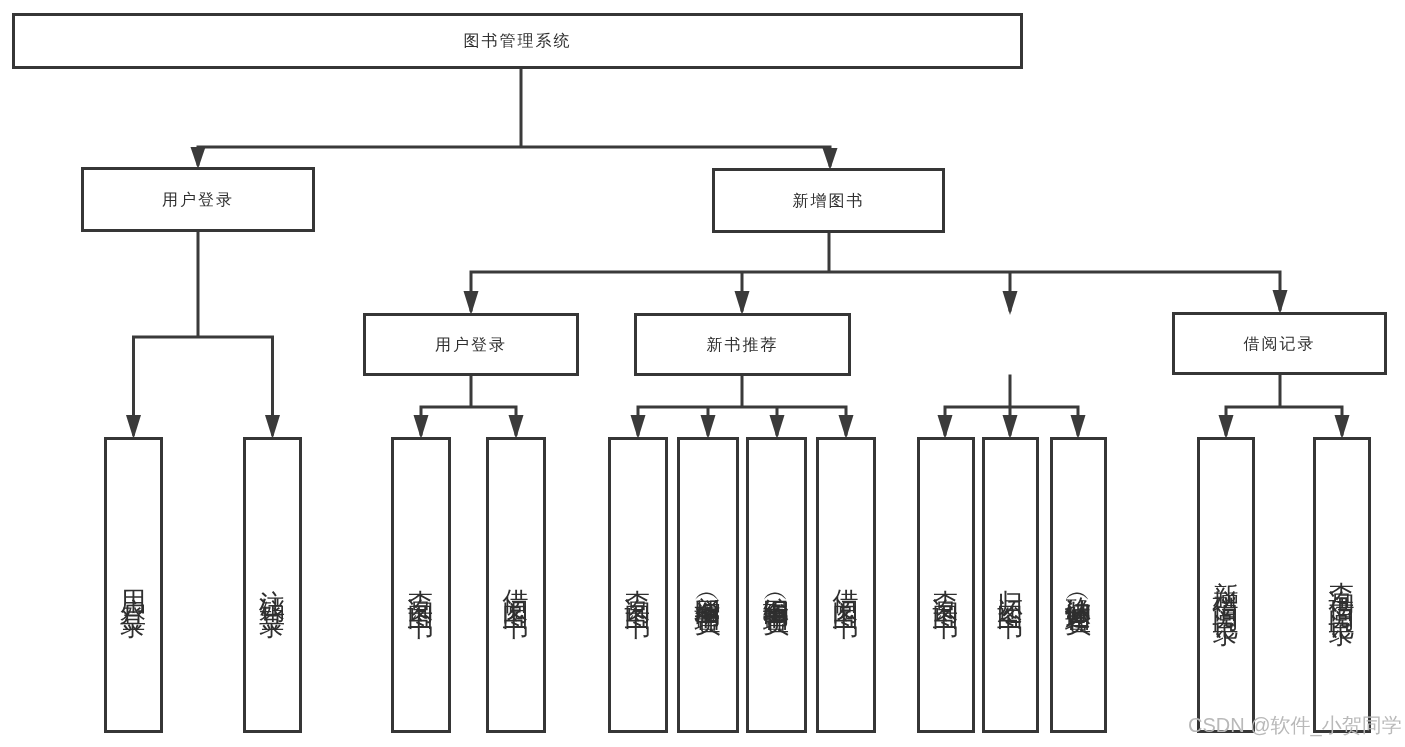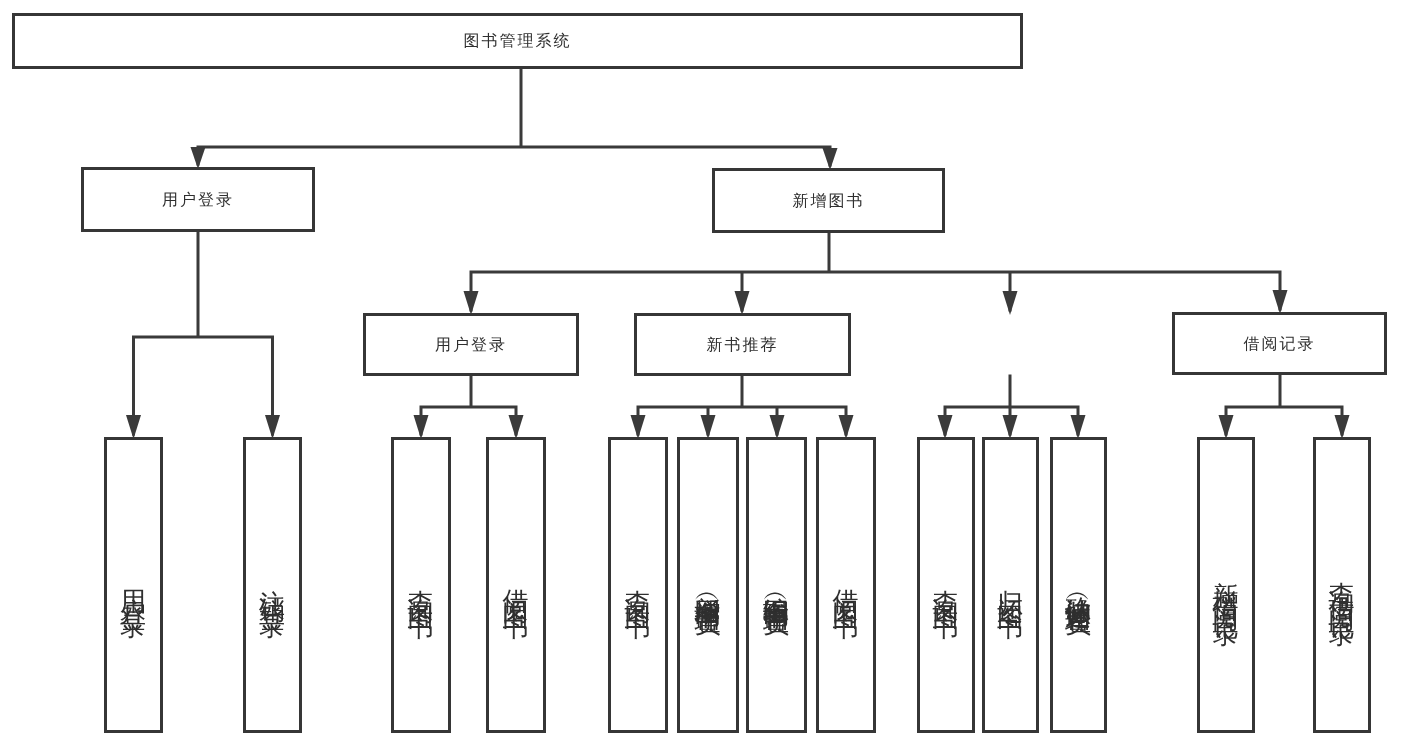--- a/index.html
+++ b/index.html
@@ -178,14 +178,15 @@
     <span class="vlbl">确认归还（管理员）</span>
   </div>
 
   <div class="node leaf sp8" style="left:1197px;width:58px">
     <span class="vlbl">新增借阅记录</span>
   </div>
   <div class="node leaf sp8" style="left:1313px;width:58px">
     <span class="vlbl">查询借阅记录</span>
   </div>
 
+  <div id="watermark">CSDN @软件_小贺同学</div>
 
 </div>
 
 </body></html>

